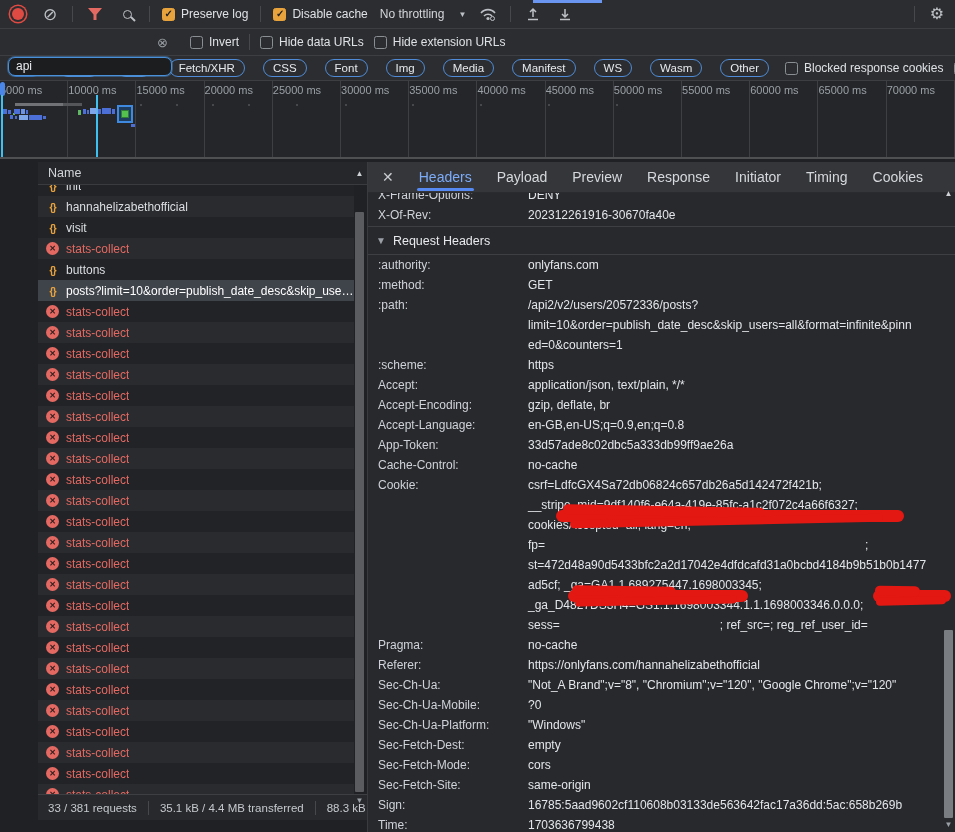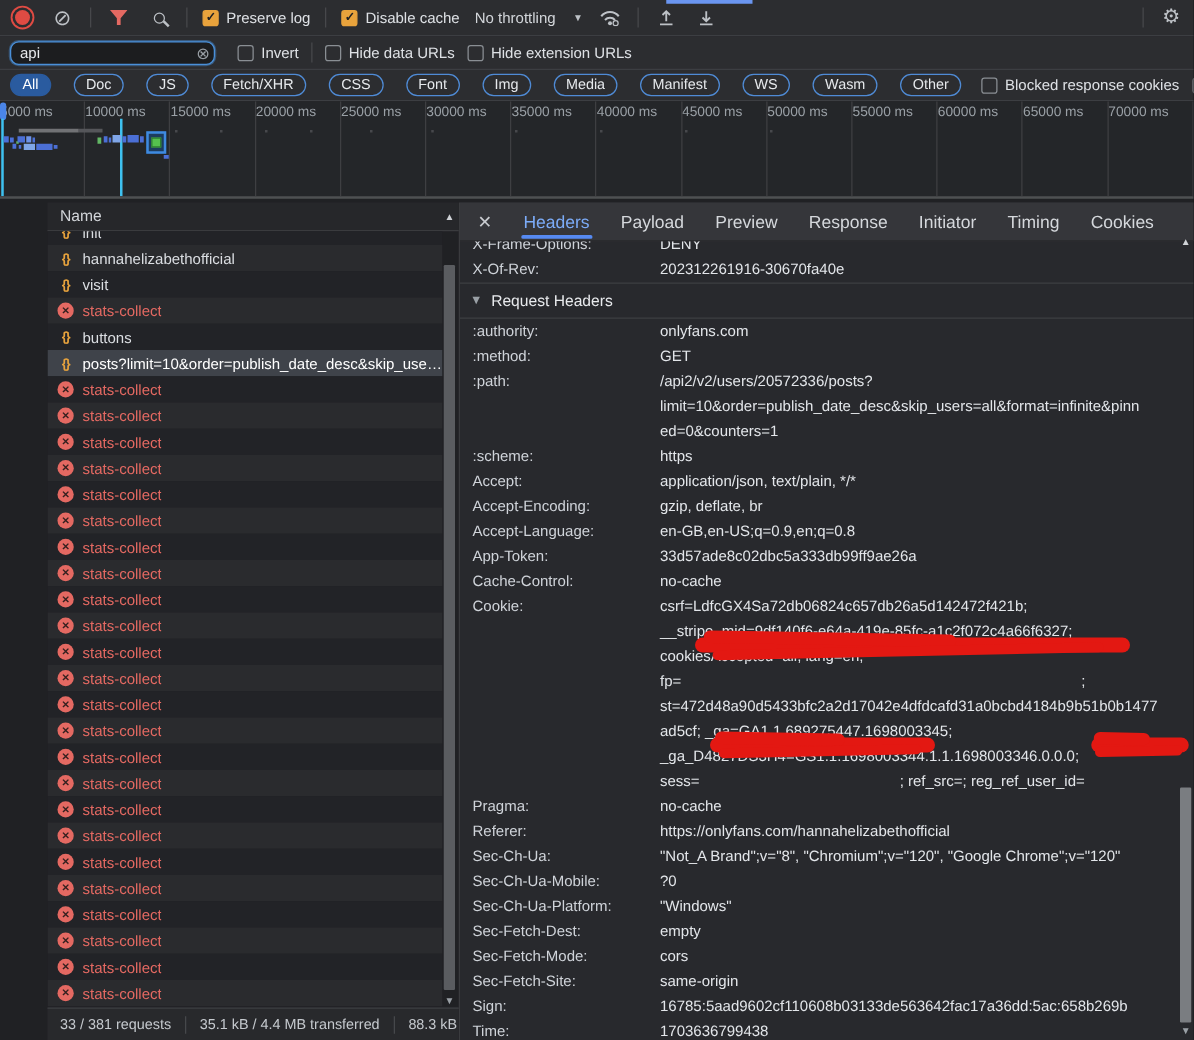--- a/index.html
+++ b/index.html
@@ -27,21 +27,21 @@
   .cb { display:flex; align-items:center; gap:6px; cursor:pointer; flex:none; }
   .cb .box { width:13px; height:13px; border-radius:2.5px; border:1px solid #8a8f94; background:transparent; flex:none; }
   .cb.checked .box { background:#e9a33c; border-color:#e9a33c; position:relative; }
   .cb.checked .box::after { content:"✓"; position:absolute; left:1.5px; top:-0.5px; font-size:10px; font-weight:bold; color:#202124; }
   .cb .lbl { color:#dee1e5; white-space:nowrap; }
 
   .throttle { display:flex; align-items:center; gap:14px; cursor:pointer; color:#d3d6da; }
   .caret { font-size:8px; color:#bdc1c6; }
 
   .filter-input { position:relative; width:164px; height:19px; flex:none; }
-  .filter-input input { width:100%; height:100%; background:#1c1d1f; border:1px solid #4a90d9; box-shadow:0 0 0 1px rgba(74,144,217,.45); border-radius:7px; color:#e8eaed; font-size:12px; padding:0 18px 0 7px; outline:none; font-family:"Liberation Sans",sans-serif; }
+  .filter-input input { width:100%; height:100%; background:#1c1d1f; border:1px solid #4a90d9; box-shadow:0 0 0 1px rgba(74,144,217,.45); border-radius:7px; color:#e8eaed; font-size:12px; padding:0 18px 0 7px; outline:none; font-family:"Liberation Sans",sans-serif;margin-top:24px; }
   .input-clear { position:absolute; right:4px; top:2px; color:#9aa0a6; font-size:13px; cursor:pointer; }
 
   .pill { height:18px; padding:0 9px; display:flex; align-items:center; border:1px solid #4f8bd6; border-radius:9px; color:#e6e9ec; font-size:11.5px; white-space:nowrap; cursor:pointer; flex:none; }
   .pill.selected { background:#2a5b9f; border-color:#2a5b9f; color:#fff; }
   .pills { display:flex; gap:18px; align-items:center; }
   .r3 .cb { margin-left:11px; }
 
   
   .overview { position:relative; height:78px; background:#242629; border-bottom:2px solid #4e5052; overflow:hidden; }
   .ov-sections { display:flex; height:100%; }
@@ -73,21 +73,21 @@
   .vscroll-arrow { position:absolute; width:11px; text-align:center; font-size:8px; color:#cfd2d6; cursor:pointer; z-index:3; }
   .vscroll-thumb { position:absolute; width:9px; background:#5a5c60; border-radius:1px; cursor:pointer; z-index:3; }
   .left-sb-up    { right:2px; top:7px; }
   .left-sb-thumb { right:3px; top:50px; height:580px; }
   .left-sb-down  { right:2px; top:634px; color:#9aa0a6; }
   .right-sb-up    { right:1px; top:27px; }
   .right-sb-thumb { right:2px; top:468px; height:188px; background:#7a7d81; }
   .right-sb-down  { right:1px; top:658px; color:#9aa0a6; }
 
   
-  .status-bar { position:absolute; left:0; right:0; bottom:0; height:26px; background:#28292c; border-top:1px solid #3d3f42; display:flex; align-items:center; gap:11px; padding:0 10px; color:#c5c9ce; font-size:11.5px; white-space:nowrap; }
+  .status-bar { position:absolute; left:0; right:0; bottom:12px; height:26px; background:#28292c; border-top:1px solid #3d3f42; display:flex; align-items:center; gap:11px; padding:0 10px; color:#c5c9ce; font-size:11.5px; white-space:nowrap; }
   .sb-sep { width:1px; height:14px; background:#46484b; flex:none; }
 
   
   .tabbar { height:31px; background:#35363a; display:flex; align-items:center; gap:25px; padding:0 14px; border-bottom:1px solid #2a2b2e; }
   .tab { position:relative; height:100%; display:flex; align-items:center; color:#d5d8dc; font-size:14px; cursor:pointer; white-space:nowrap; }
   .tab.active { color:#7cacf8; }
   .tab.active::after { content:""; position:absolute; left:-2px; right:-2px; bottom:1px; height:3px; border-radius:2px; background:#568af2; }
   .tab-close { color:#c9ccd0; font-size:14px; cursor:pointer; }
 
   

